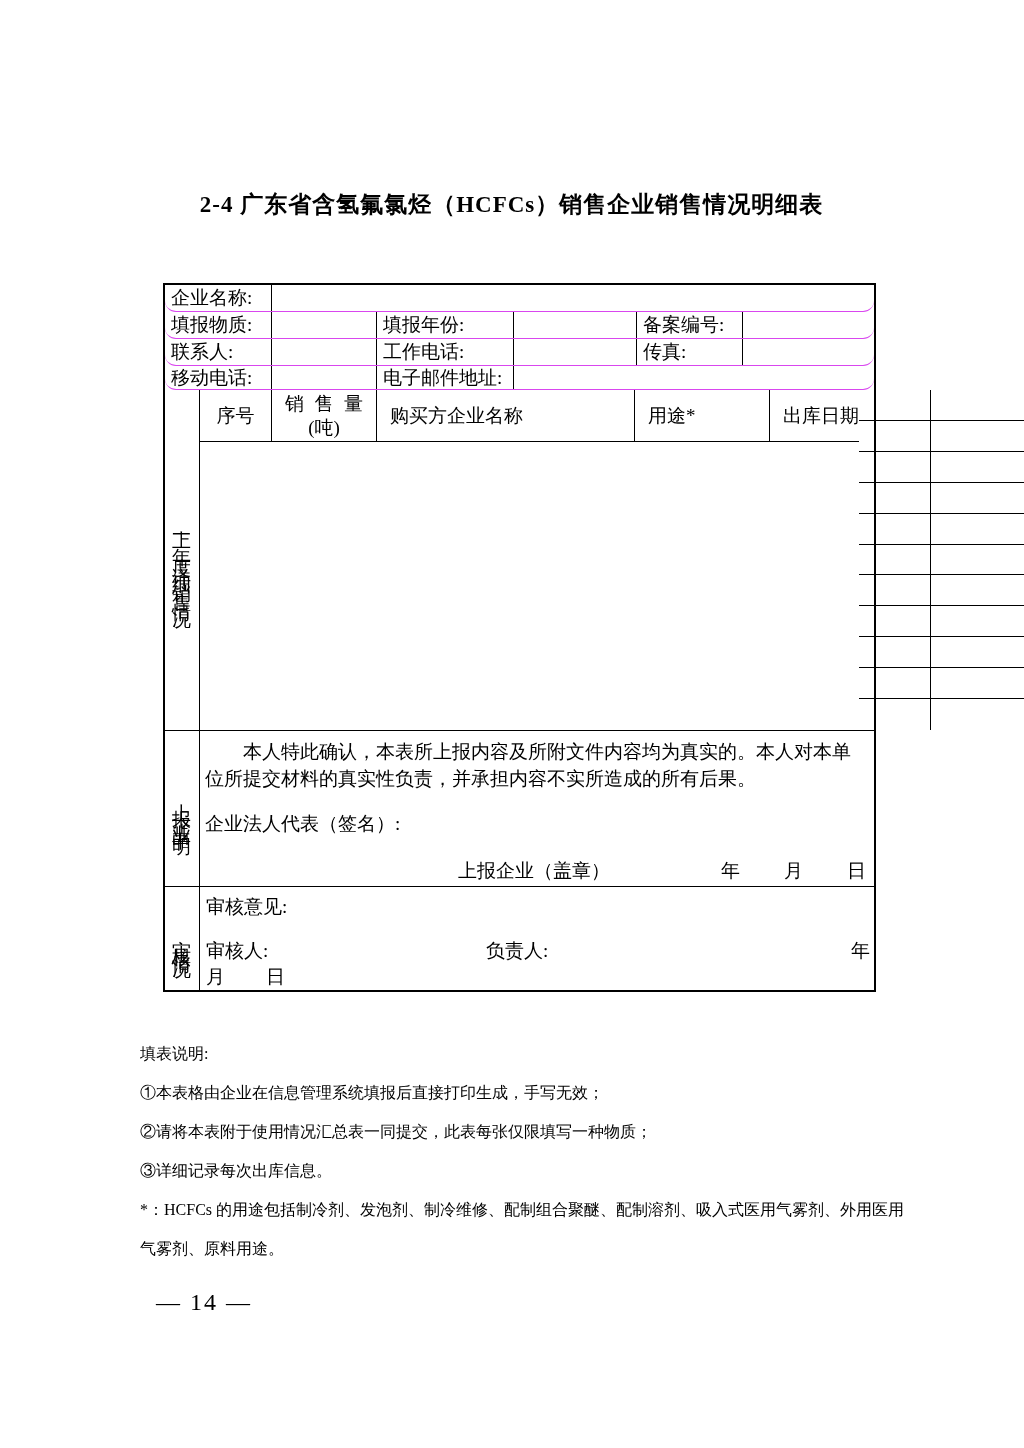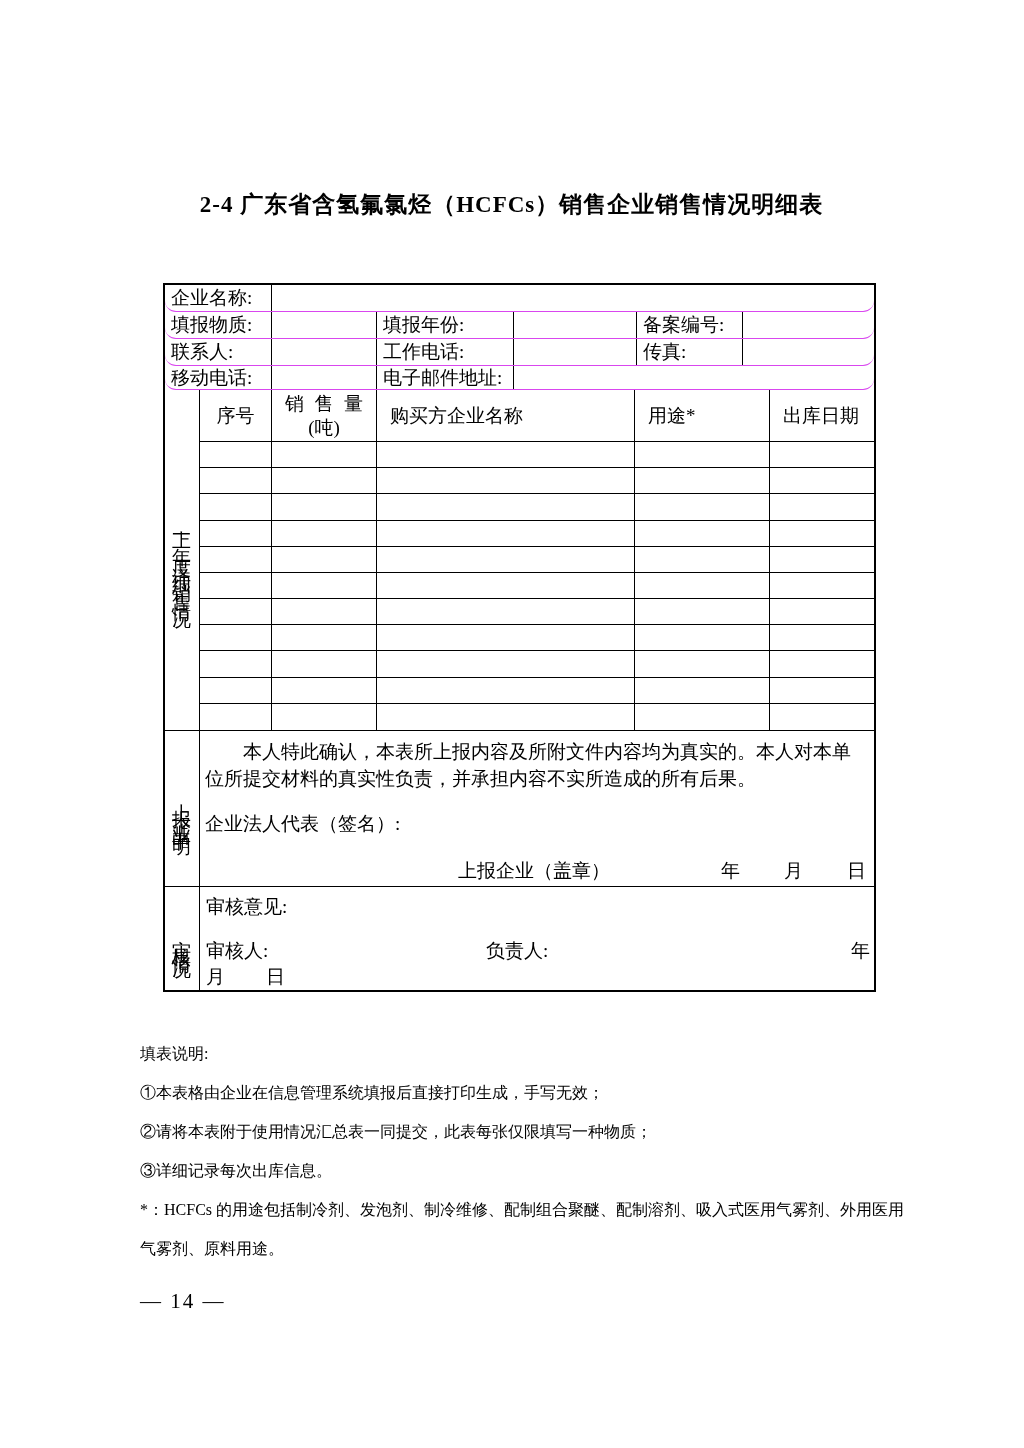--- a/index.html
+++ b/index.html
@@ -39,21 +39,21 @@
   .main { flex:1; display:flex; border-bottom:1px solid #000; min-height:0; }
   .strip {
     width:35px; border-right:1px solid #000; flex-shrink:0;
     display:flex; align-items:center; justify-content:center; overflow:hidden;
   }
   .vtext { writing-mode:vertical-lr; text-orientation:upright; line-height:1; font-size:19px; }
   .v10 { letter-spacing:9px; }
   .v6  { letter-spacing:7px; }
   .v4  { letter-spacing:7px; }
 
-  .main-right { flex:1; display:flex; flex-direction:column; min-width:0; }
+  .main-right { flex:1; display:flex; flex-direction:row; min-width:0; }
   .head-row { height:52px; display:flex; border-bottom:1px solid #000; flex-shrink:0; }
   .hc { border-right:1px solid #000; display:flex; align-items:center; padding-left:13px; white-space:nowrap; overflow:hidden; }
   .hc.center { justify-content:center; padding-left:0; }
   .hc.col { flex-direction:column; justify-content:center; align-items:center; padding-left:0; line-height:24px; }
   .spread { letter-spacing:0.55em; margin-right:-0.55em; }
 
   .rows { flex:1; display:grid; grid-auto-rows:1fr; }
   .drow { display:flex; border-bottom:1px solid #000; }
   .drow:last-child { border-bottom:none; }
   .dcell { border-right:1px solid #000; }
@@ -71,22 +71,22 @@
   .rev-line { position:relative; height:26px; line-height:26px; }
   .rl1 { margin-top:18px; }
   .year-right { position:absolute; right:4px; top:0; }
 
   
   .notes {
     position:absolute; left:140px; top:1001px; width:774px;
     font-size:16px; line-height:39px;margin-top:33px;
   }
   .pagenum {
-    position:absolute; left:140px; top:1289px;
-    font-size:21px; letter-spacing:2px;
+    position:absolute; left:156px; top:1289px;
+    font-size:24px; letter-spacing:2px;
   }
 </style>
 </head>
 <body>
 
 <div class="sheet">
 
   <h1 class="title">2-4 广东省含氢氟氯烃（HCFCs）销售企业销售情况明细表</h1>
 
   <div class="form">

